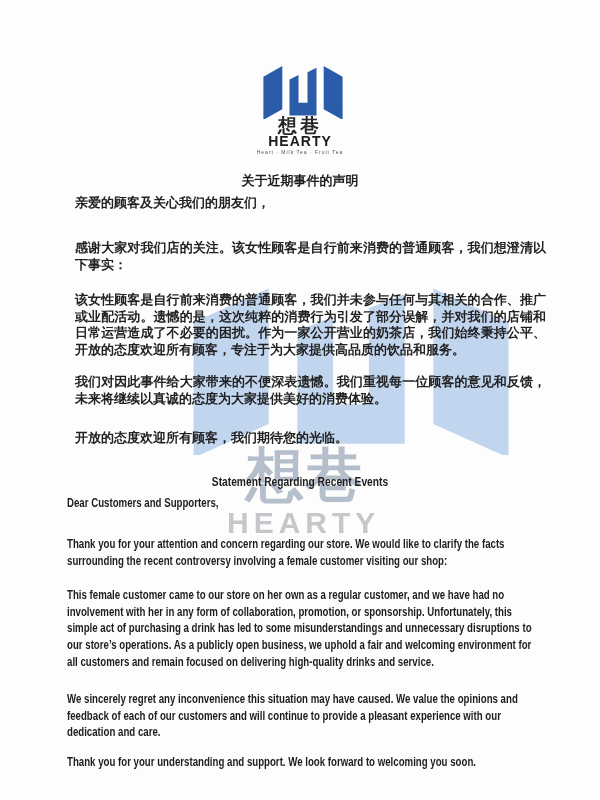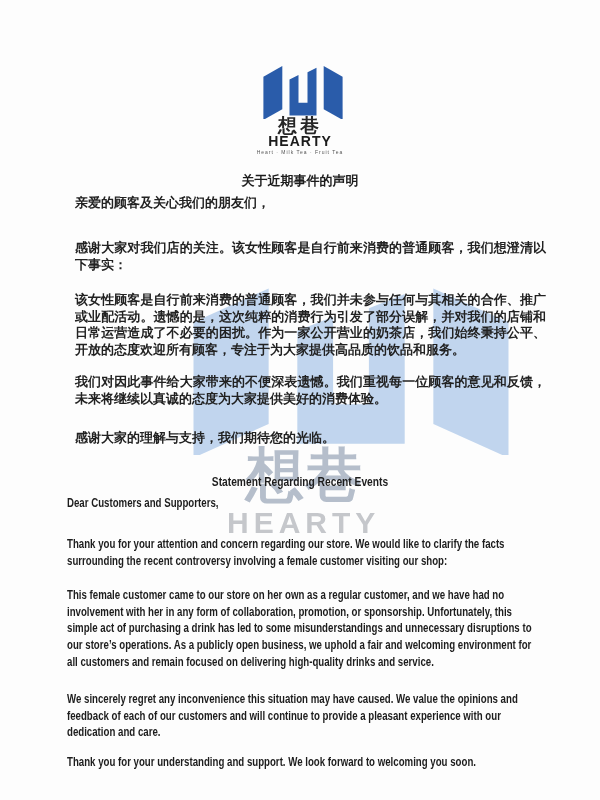--- a/index.html
+++ b/index.html
@@ -90,21 +90,21 @@
   </svg>
   <div class="layer brand-cn">想巷</div>
   <div class="layer brand-en">HEARTY</div>
   <div class="layer brand-tag">Heart · Milk Tea · Fruit Tea</div>
 
   <div class="layer cn-title">关于近期事件的声明</div>
   <div class="layer cn cn-salut">亲爱的顾客及关心我们的朋友们，</div>
   <div class="layer cn cn-p1">感谢大家对我们店的关注。该女性顾客是自行前来消费的普通顾客，我们想澄清以下事实：</div>
   <div class="layer cn cn-p2">该女性顾客是自行前来消费的普通顾客，我们并未参与任何与其相关的合作、推广或业配活动。遗憾的是，这次纯粹的消费行为引发了部分误解，并对我们的店铺和日常运营造成了不必要的困扰。作为一家公开营业的奶茶店，我们始终秉持公平、开放的态度欢迎所有顾客，专注于为大家提供高品质的饮品和服务。</div>
   <div class="layer cn cn-p3">我们对因此事件给大家带来的不便深表遗憾。我们重视每一位顾客的意见和反馈，未来将继续以真诚的态度为大家提供美好的消费体验。</div>
-  <div class="layer cn cn-p4">感谢大家的理解与支持，我们期待您的光临。</div>
+  <div class="layer cn cn-p4">开放的态度欢迎所有顾客，我们期待您的光临。</div>
 
   <div class="layer en-title">Statement Regarding Recent Events</div>
   <div class="layer en en-salut">Dear Customers and Supporters,</div>
   <div class="layer en en-p1">Thank you for your attention and concern regarding our store. We would like to clarify the facts surrounding the recent controversy involving a female customer visiting our shop:</div>
   <div class="layer en en-p2">This female customer came to our store on her own as a regular customer, and we have had no involvement with her in any form of collaboration, promotion, or sponsorship. Unfortunately, this simple act of purchasing a drink has led to some misunderstandings and unnecessary disruptions to our store’s operations. As a publicly open business, we uphold a fair and welcoming environment for all customers and remain focused on delivering high-quality drinks and service.</div>
   <div class="layer en en-p3">We sincerely regret any inconvenience this situation may have caused. We value the opinions and feedback of each of our customers and will continue to provide a pleasant experience with our dedication and care.</div>
   <div class="layer en en-p4">Thank you for your understanding and support. We look forward to welcoming you soon.</div>
 
 </div>
 

